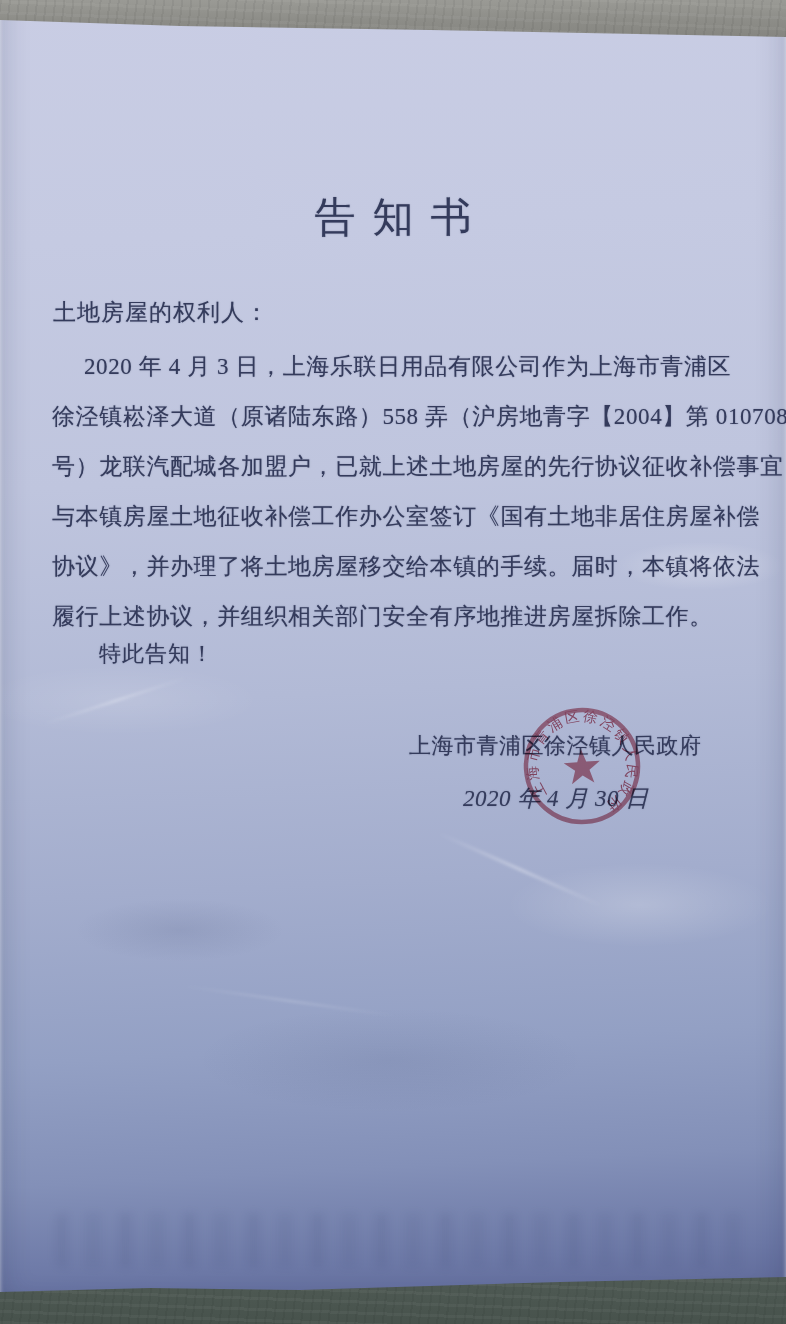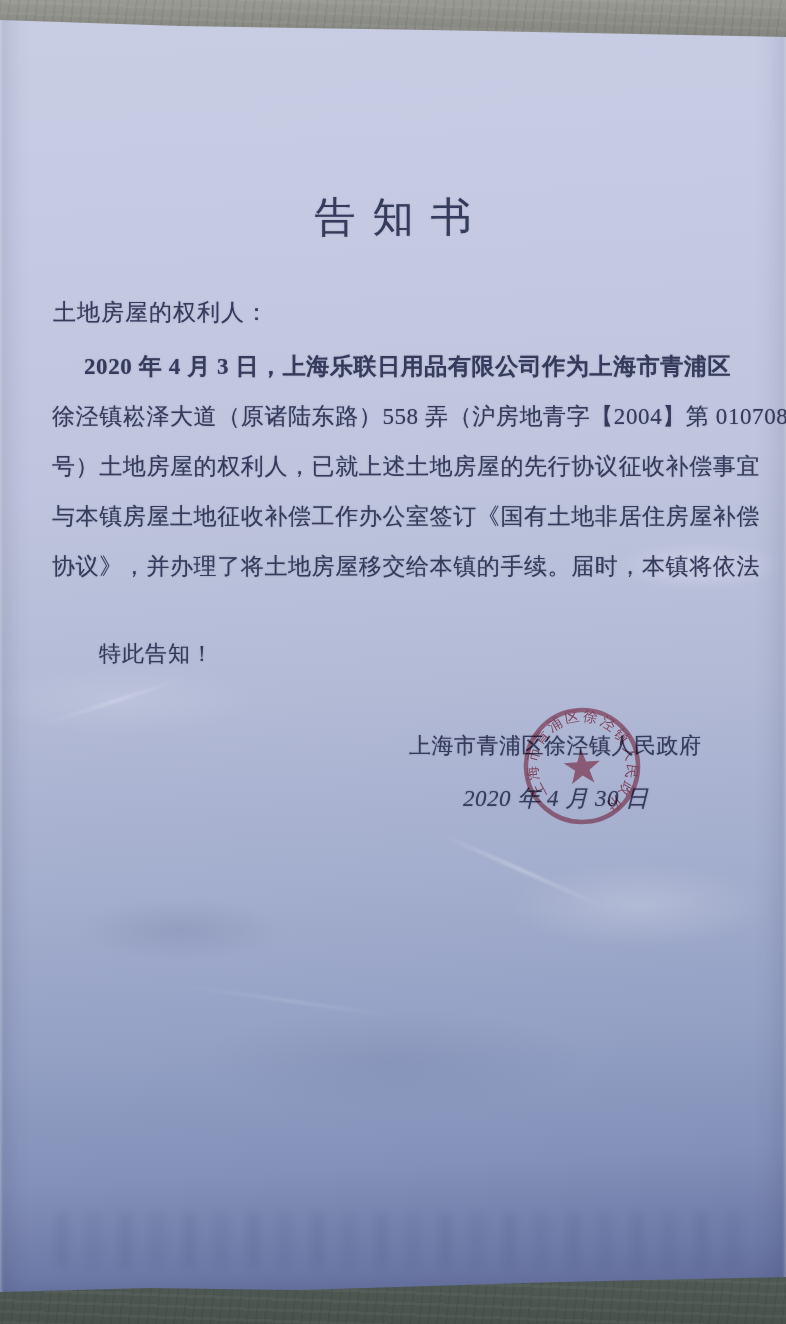--- a/index.html
+++ b/index.html
@@ -44,21 +44,21 @@
     box-shadow:inset 0 3px 4px rgba(255,255,255,0.55), inset 0 -18px 30px rgba(20,28,60,0.22);
   }
   .ink{color:#343b5c;text-shadow:0 0 1.2px rgba(46,53,86,0.5);}
   .title{
     position:absolute;top:190px;left:0;width:100%;
     font-size:41px;letter-spacing:17px;text-indent:17px;
     text-align:center;font-weight:500;
   }
   .salutation{position:absolute;top:297px;left:53px;font-size:23px;letter-spacing:1px;}
   .bline{position:absolute;left:52px;font-size:23px;letter-spacing:0.6px;white-space:nowrap;}
-  .b0{top:351px;left:84px;font-weight:bold;}
+  .b0{top:351px;left:84px;}
   .b1{top:401px;}
   .b2{top:451px;}
   .b3{top:501px;}
   .b4{top:551px;}
   .b5{top:601px;}
   .closing{position:absolute;top:639px;left:99px;font-size:22px;letter-spacing:1px;}
   .issuer{position:absolute;top:731px;left:409px;font-size:22px;letter-spacing:0.5px;white-space:nowrap;}
   .docdate{position:absolute;top:783px;left:463px;font-size:23px;letter-spacing:0.5px;white-space:nowrap;font-style:italic;}
   .seal{
     position:absolute;left:512px;top:696px;width:140px;height:140px;
@@ -88,23 +88,24 @@
 
 <div class="scene">
   <div class="paper">
 
     <div class="title ink">告知书</div>
 
     <div class="salutation ink">土地房屋的权利人：</div>
 
     <div class="bline b0 ink">2020 年 4 月 3 日，上海乐联日用品有限公司作为上海市青浦区</div>
     <div class="bline b1 ink">徐泾镇崧泽大道（原诸陆东路）558 弄（沪房地青字【2004】第 010708</div>
-    <div class="bline b2 ink">号）土地房屋的权利人，已就上述土地房屋的先行协议征收补偿事宜</div>
+    <div class="bline b2 ink">号）龙联汽配城各加盟户，已就上述土地房屋的先行协议征收补偿事宜</div>
     <div class="bline b3 ink">与本镇房屋土地征收补偿工作办公室签订《国有土地非居住房屋补偿</div>
     <div class="bline b4 ink">协议》，并办理了将土地房屋移交给本镇的手续。届时，本镇将依法</div>
+    <div class="bline b5 ink">履行上述协议，并组织相关部门安全有序地推进房屋拆除工作。</div>
 
     <div class="closing ink">特此告知！</div>
 
     <div class="issuer ink">上海市青浦区徐泾镇人民政府</div>
     <div class="docdate ink">2020 年 4 月 30 日</div>
 
     <svg class="seal" viewBox="0 0 140 140" aria-hidden="true">
       <circle cx="70" cy="70" r="56" fill="none" stroke="#b44a60" stroke-width="4.5" stroke-opacity="0.78"></circle>
       <polygon points="70,53 74.5,65.9 88.1,66.1 77.2,74.3 81.2,87.4 70,79.6 58.8,87.4 62.8,74.3 51.9,66.1 65.5,65.9" fill="#b84d62" fill-opacity="0.82"></polygon>
       <g transform="rotate(-125 70 70)">

